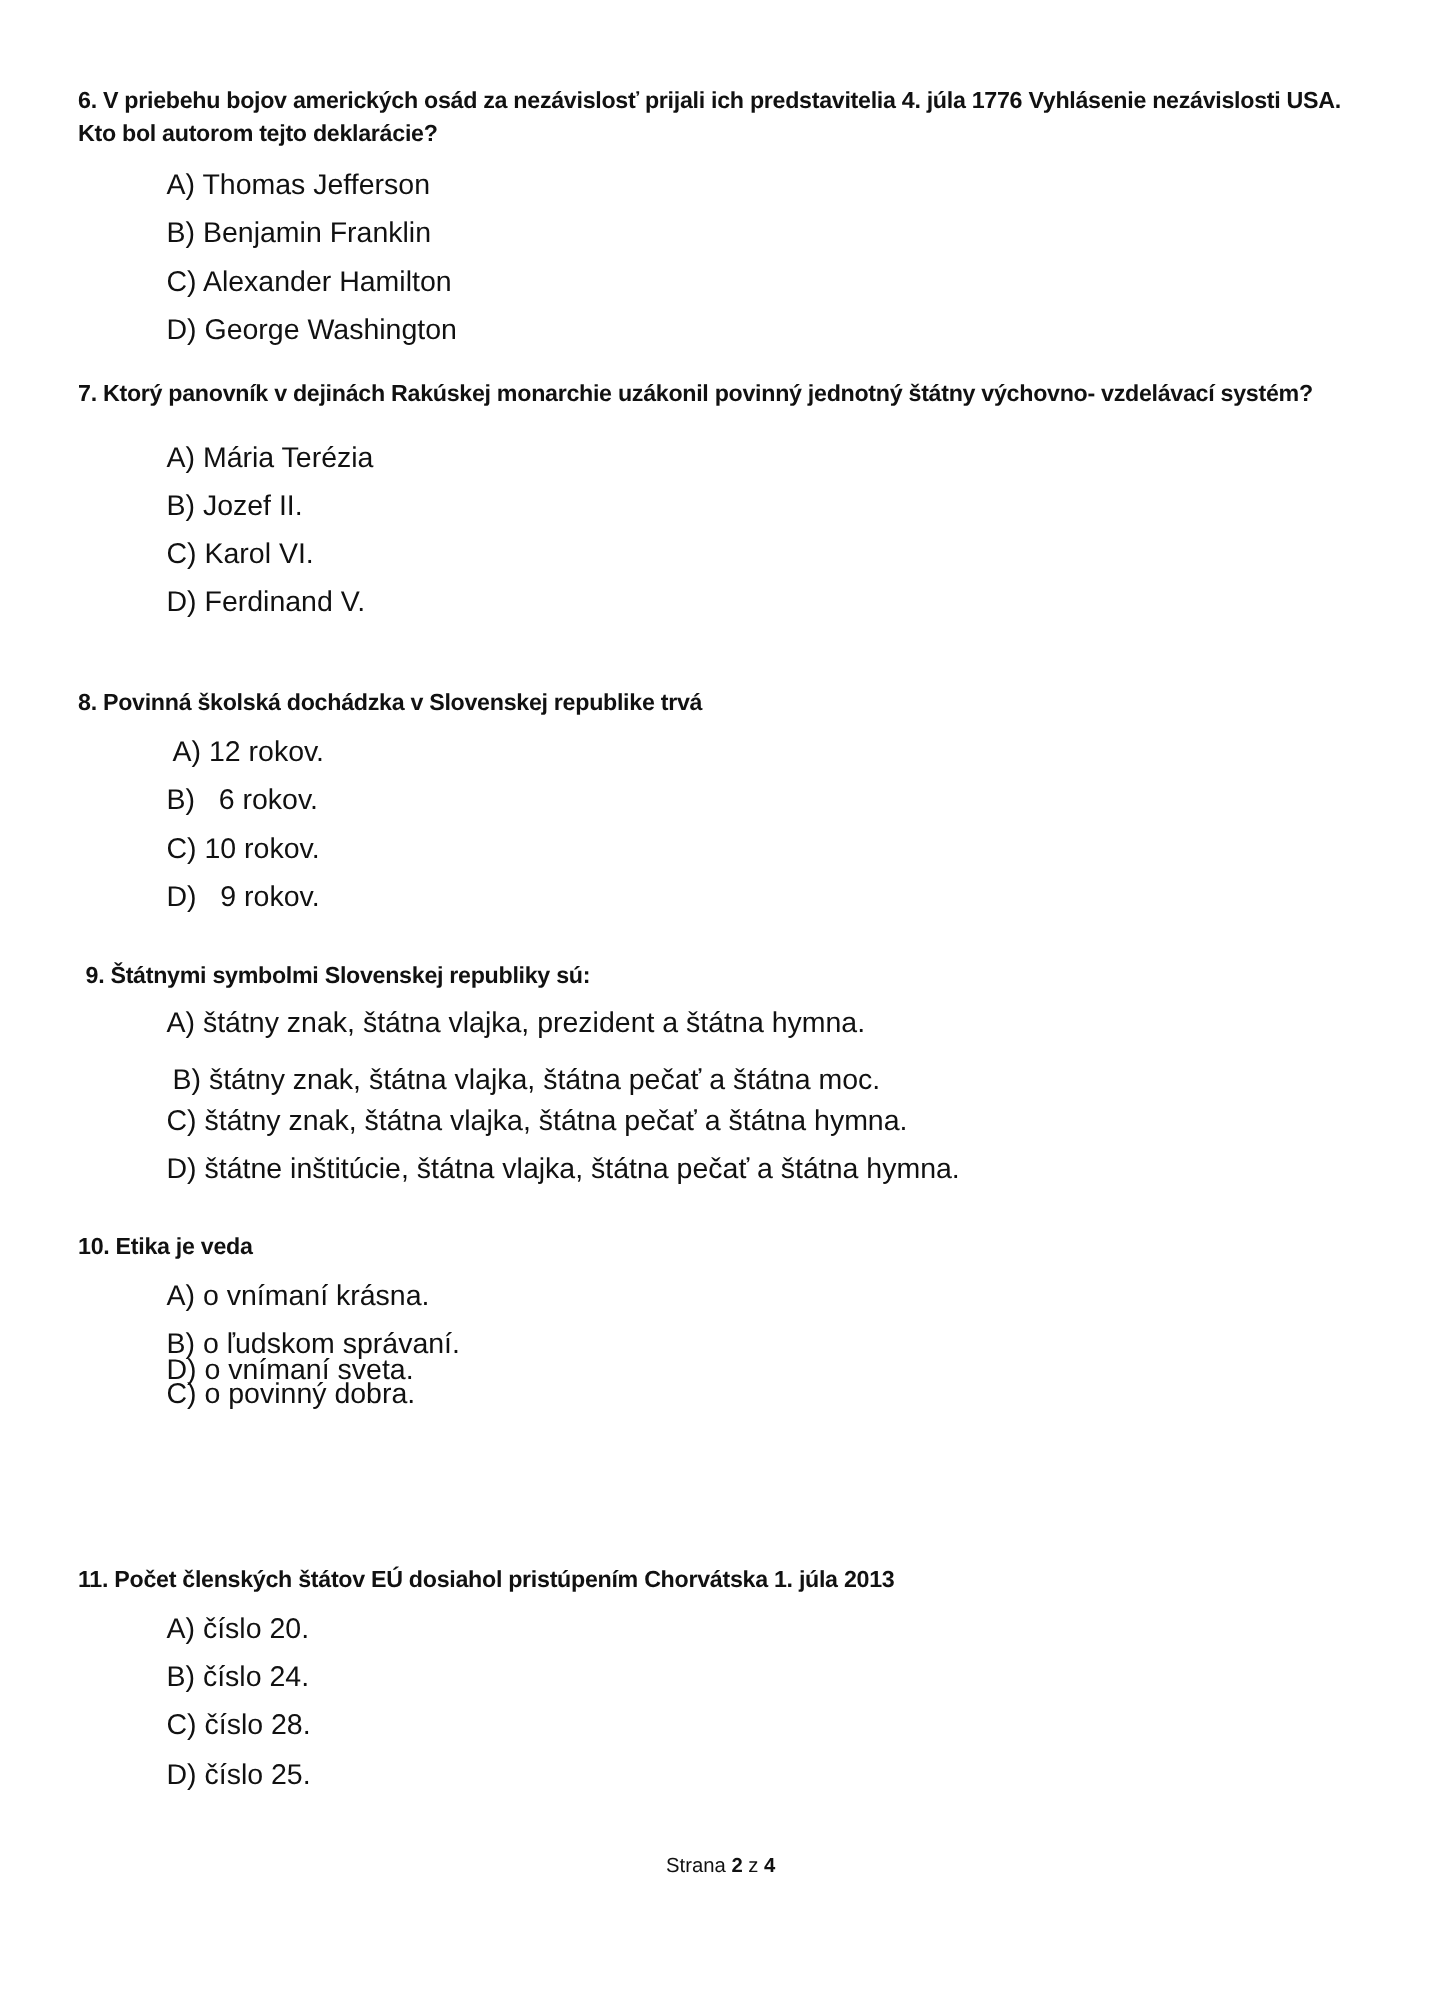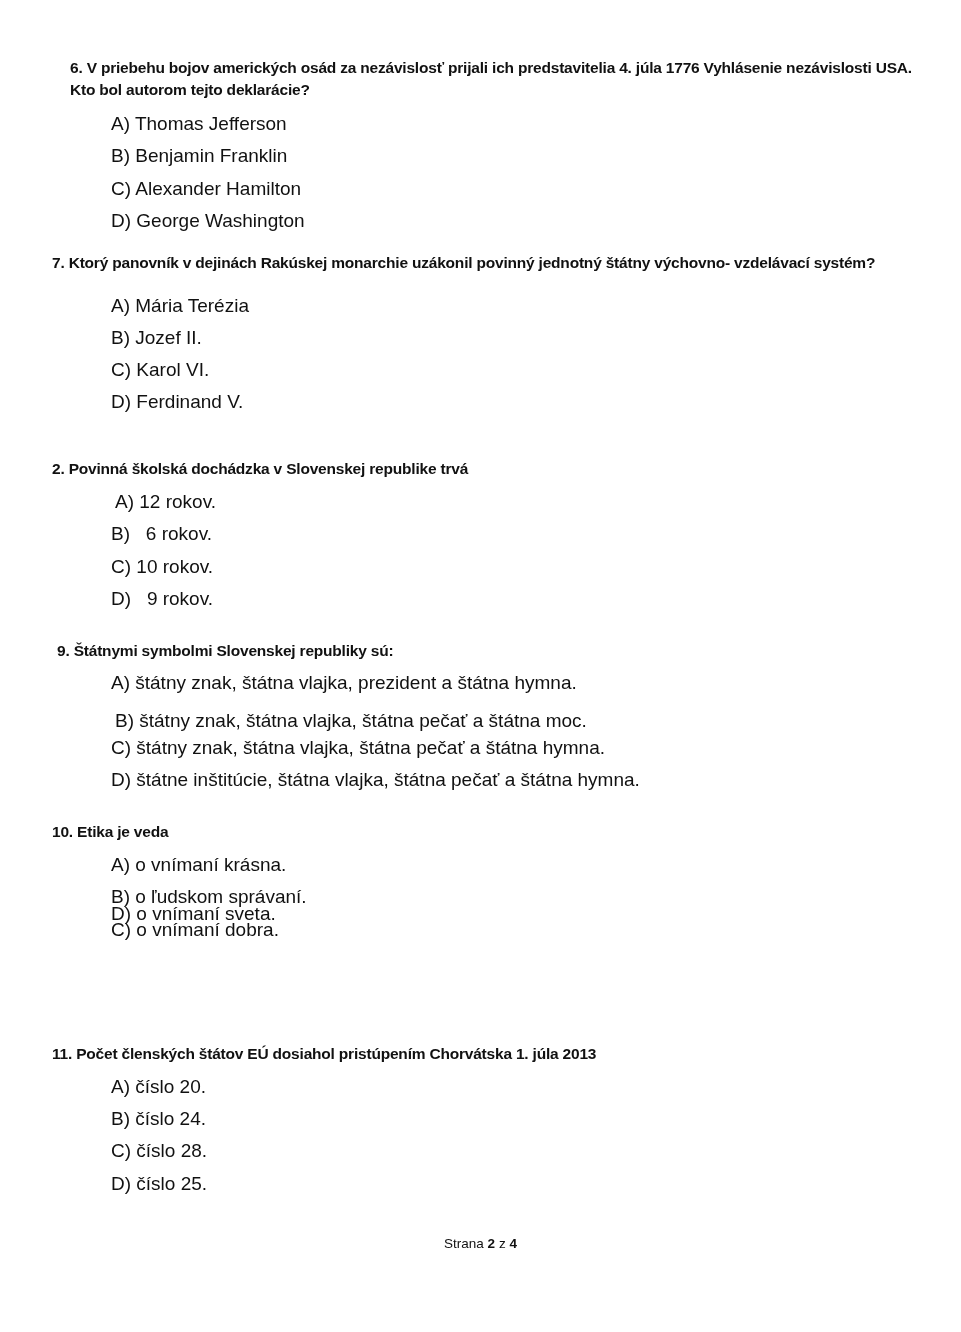--- a/index.html
+++ b/index.html
@@ -8,48 +8,48 @@
       font-family: "Liberation Sans", sans-serif; color: #111;
     }
     .q { position: absolute; left: 52px; font-weight: bold; font-size: 15.5px; line-height: 22px; letter-spacing: -0.2px; }
     .opt { position: absolute; left: 111px; font-size: 19px; line-height: 20px; }
     .footer { position: absolute; left: 0; width: 961px; top: 1236px; text-align: center; font-size: 13.5px; }
     .footer b { font-weight: bold; }
   </style>
 </head>
 <body>
 
-<div class="q" style="top:57px;width:860px;margin-left:18px;">6. V priebehu bojov amerických osád za nezávislosť prijali ich predstavitelia  4. júla 1776 Vyhlásenie nezávislosti USA.  Kto bol autorom tejto deklarácie?</div>
+<div class="q" style="top:57px;width:860px;">6. V priebehu bojov amerických osád za nezávislosť prijali ich predstavitelia  4. júla 1776 Vyhlásenie nezávislosti USA.  Kto bol autorom tejto deklarácie?</div>
 <div class="opt" style="top:114px">A)  Thomas  Jefferson</div>
 <div class="opt" style="top:146px">B)  Benjamin  Franklin</div>
 <div class="opt" style="top:179px">C)  Alexander Hamilton</div>
 <div class="opt" style="top:211px">D)  George Washington</div>
 
 <div class="q" style="top:252px;width:900px;white-space:nowrap;">7. Ktorý panovník v dejinách Rakúskej monarchie uzákonil povinný jednotný štátny výchovno- vzdelávací systém?</div>
 <div class="opt" style="top:296px">A)  Mária Terézia</div>
 <div class="opt" style="top:328px">B)  Jozef II.</div>
 <div class="opt" style="top:360px">C)  Karol VI.</div>
 <div class="opt" style="top:392px">D)  Ferdinand V.</div>
 
-<div class="q" style="top:458px">2. Povinná školská dochádzka v Slovenskej republike trvá</div>
+<div class="q" style="top:458px">8. Povinná školská dochádzka v Slovenskej republike trvá</div>
 <div class="opt" style="top:492px;left:115px">A) 12 rokov.</div>
 <div class="opt" style="top:524px;white-space:pre">B)   6 rokov.</div>
 <div class="opt" style="top:557px">C) 10 rokov.</div>
 <div class="opt" style="top:589px;white-space:pre">D)   9 rokov.</div>
 
 <div class="q" style="top:640px;left:57px">9. Štátnymi symbolmi Slovenskej republiky sú:</div>
 <div class="opt" style="top:673px">A)  štátny znak, štátna vlajka, prezident a štátna hymna.</div>
 <div class="opt" style="top:711px;left:115px">B)  štátny znak, štátna vlajka, štátna pečať a štátna moc.</div>
 <div class="opt" style="top:738px">C)  štátny znak, štátna vlajka, štátna pečať a štátna hymna.</div>
 <div class="opt" style="top:770px">D)  štátne inštitúcie, štátna vlajka, štátna pečať a štátna hymna.</div>
 
 <div class="q" style="top:821px">10. Etika je veda</div>
 <div class="opt" style="top:855px">A)  o vnímaní krásna.</div>
 <div class="opt" style="top:887px">B)  o ľudskom správaní.</div>
-<div class="opt" style="top:920px">C)  o vnímaní dobra.</div>
+<div class="opt" style="top:920px">C)  o povinný dobra.</div>
 <div class="opt" style="top:904px">D)  o vnímaní sveta.</div>
 
 <div class="q" style="top:1043px">11. Počet členských štátov EÚ dosiahol pristúpením Chorvátska 1. júla 2013</div>
 <div class="opt" style="top:1077px">A)  číslo 20.</div>
 <div class="opt" style="top:1109px">B)  číslo 24.</div>
 <div class="opt" style="top:1141px">C)  číslo 28.</div>
 <div class="opt" style="top:1174px">D)  číslo 25.</div>
 
 <div class="footer"><span>Strana </span><b>2</b><span style="white-space:pre"> z </span><b>4</b></div>
 

